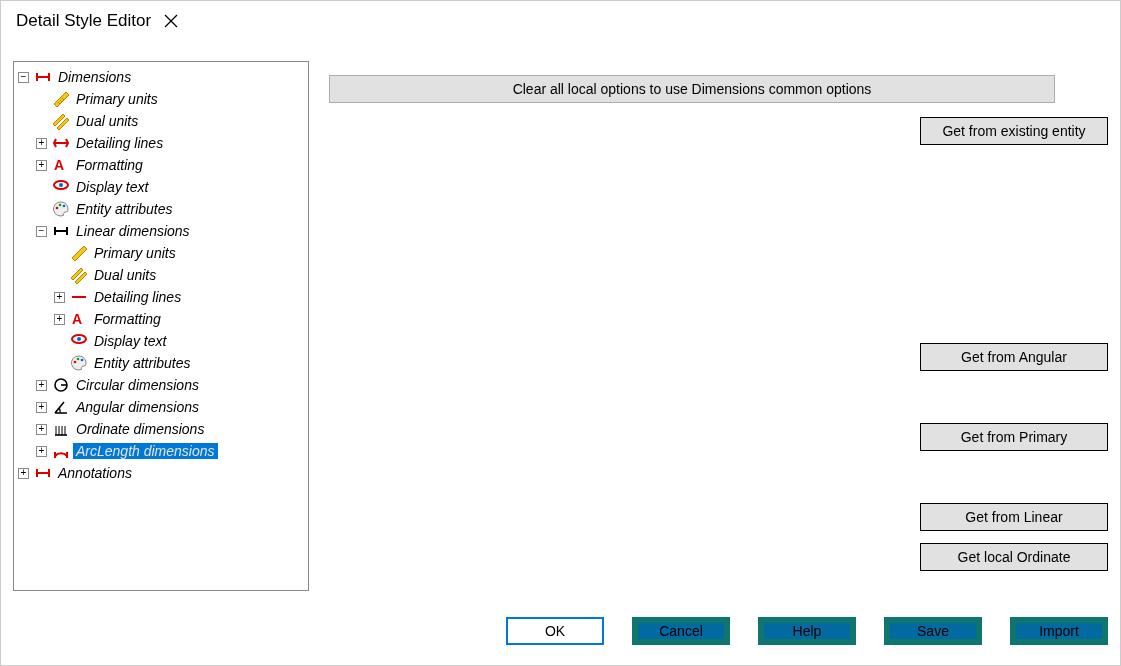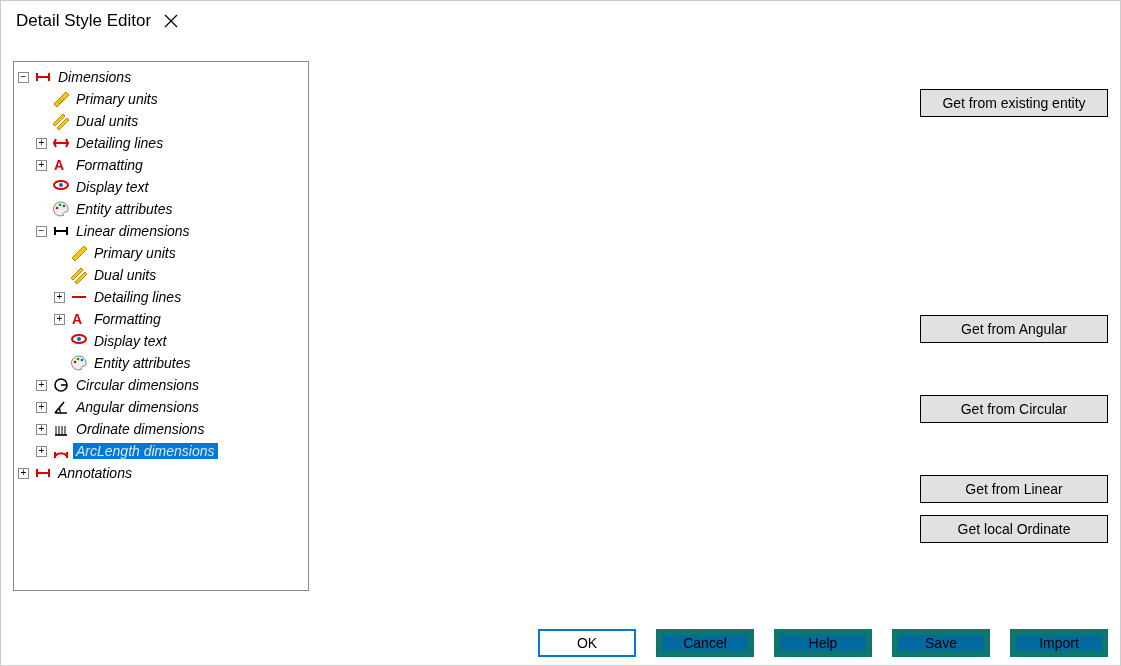--- a/index.html
+++ b/index.html
@@ -11,21 +11,21 @@
   .close-x svg { width:14px; height:14px; }
 
   .body-area { position:absolute; top:48px; left:12px; right:12px; bottom:62px; }
   .tree-panel { position:absolute; top:12px; left:0; width:296px; height:530px; border:1px solid #888; background:#fff; padding:4px 0 4px 4px; overflow:hidden; }
   .right-panel { position:absolute; top:12px; left:316px; right:0; bottom:0; }
 
   .wide-btn { width:726px; height:28px; background:#e1e1e1; border:1px solid #adadad; font-size:14px; display:flex; align-items:center; justify-content:center; }
   .side-btn { width:188px; height:28px; background:#e1e1e1; border:1px solid #000000; font-size:14px; display:flex; align-items:center; justify-content:center; margin-left:auto; }
   .btn-row { display:flex; justify-content:flex-end; }
 
-  .bottom-bar { position:absolute; bottom:8px; right:12px; display:flex; gap:20px; }
+  .bottom-bar { position:absolute; bottom:20px; right:12px; display:flex; gap:28px; }
   .dlg-btn { width:98px; height:28px; background:#0369a1; border:6px solid #0f766e; font-size:14px; display:flex; align-items:center; justify-content:center; }
   .dlg-btn.primary { background:#fff; border:2px solid #0078d7; }
 
   
   .tree ul { list-style:none; margin:0; padding:0; }
   .tree li { white-space:nowrap; }
   .row { display:flex; align-items:center; height:22px; }
   .toggle { width:11px; height:11px; border:1px solid #8a8a8a; margin-right:3px; display:flex; align-items:center; justify-content:center; font-size:10px; line-height:1; background:#fff; cursor:default; user-select:none; }
   .toggle.blank { border-color:transparent; }
   .icon { width:18px; height:18px; margin:0 3px 0 2px; display:flex; align-items:center; justify-content:center; }
@@ -320,33 +320,34 @@
                 </svg>
               </span>
           <span class="label">Annotations</span>
         </div>
           </li>
       </ul>
     </div>
 
     <div class="right-panel">
       <div style="height:14px"></div>
+      <button class="wide-btn">Clear all local options to use Dimensions common options</button>
       <div style="height:14px"></div>
       <div class="btn-row">
           <button class="side-btn">Get from existing entity</button>
         </div>
 
       <div style="height:198px"></div>
       <div class="btn-row">
           <button class="side-btn">Get from Angular</button>
         </div>
 
       <div style="height:52px"></div>
       <div class="btn-row">
-          <button class="side-btn">Get from Circular</button>
+          <button class="side-btn">Get from Primary</button>
         </div>
 
       <div style="height:52px"></div>
       <div class="btn-row">
           <button class="side-btn">Get from Linear</button>
         </div>
       <div style="height:12px"></div>
       <div class="btn-row">
           <button class="side-btn">Get local Ordinate</button>
         </div>

